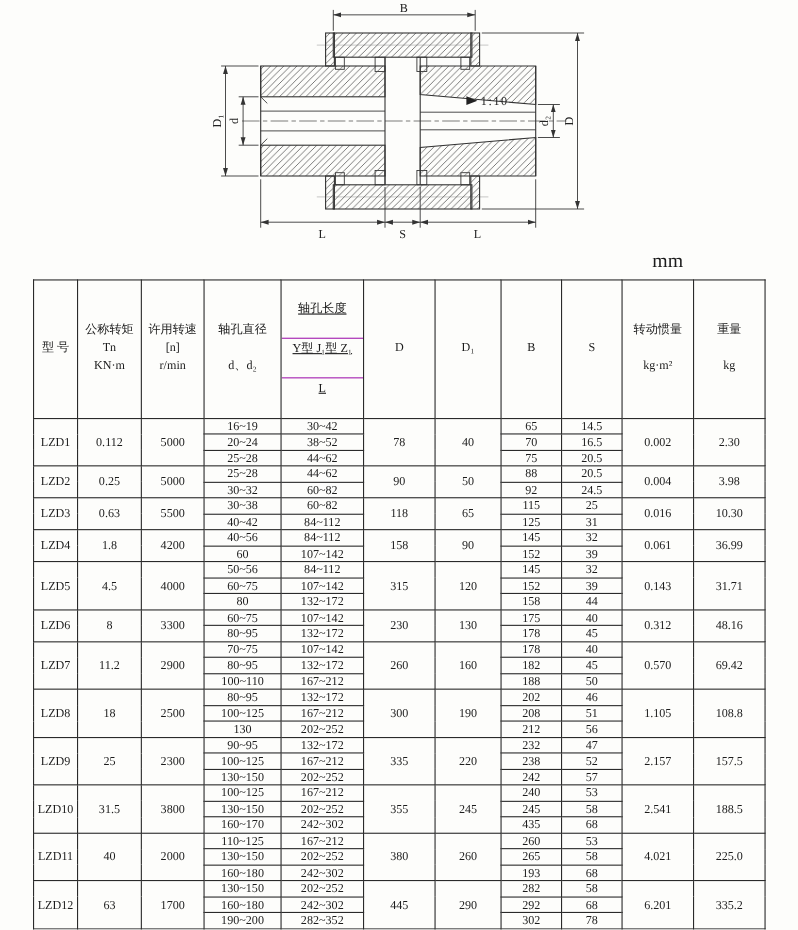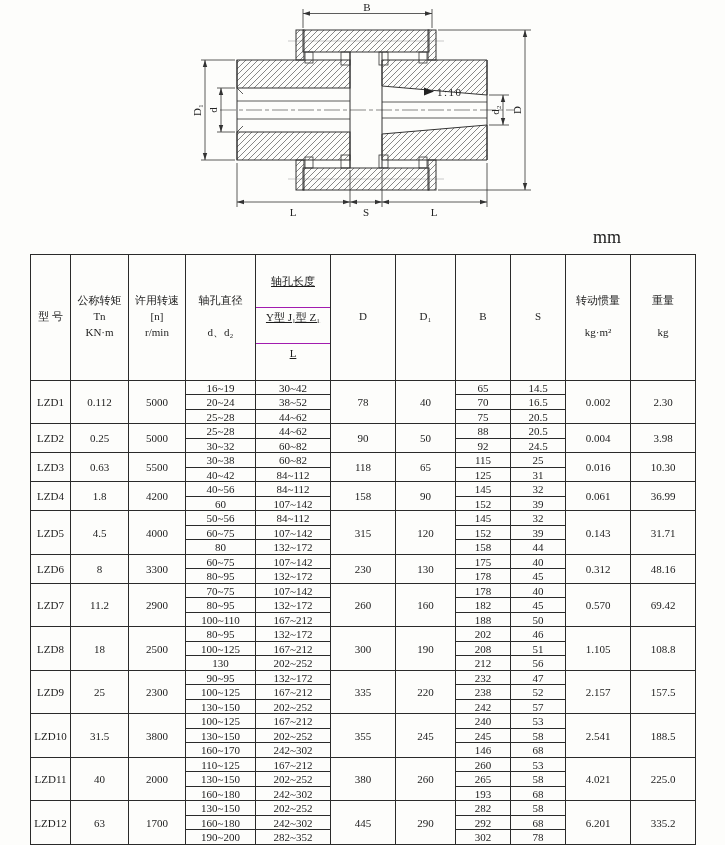--- a/index.html
+++ b/index.html
@@ -416,21 +416,21 @@
       </tr>
       <tr>
         <td>130~150</td>
         <td>202~252</td>
         <td>245</td>
         <td>58</td>
       </tr>
       <tr>
         <td>160~170</td>
         <td>242~302</td>
-        <td>146</td>
+        <td>435</td>
         <td>68</td>
       </tr>
       <tr>
         <td rowspan="3">LZD11</td>
         <td rowspan="3">40</td>
         <td rowspan="3">2000</td>
         <td>110~125</td>
         <td>167~212</td>
         <td rowspan="3">380</td>
         <td rowspan="3">260</td>

